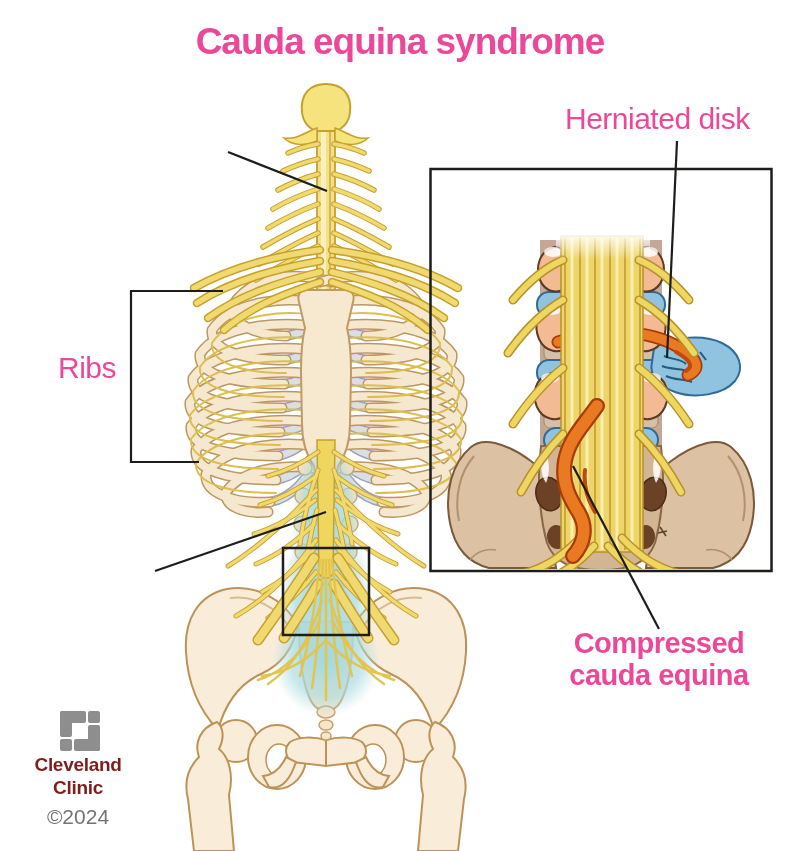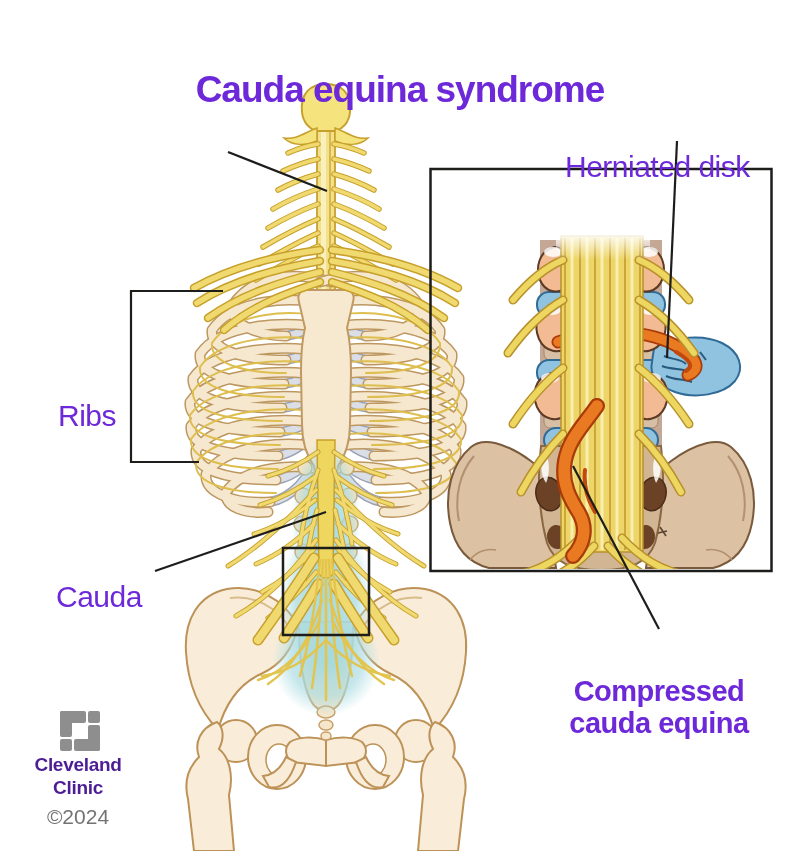--- a/index.html
+++ b/index.html
@@ -1,25 +1,25 @@
 <!DOCTYPE html>
 <html><head>
 <meta charset="utf-8">
 <style>
   html,body{margin:0;padding:0;background:#fff;}
   .stage{position:relative;width:800px;height:851px;background:#ffffff;overflow:hidden;
          font-family:"Liberation Sans",sans-serif;color:#1D1D1B;}
   .stage svg.art{position:absolute;left:0;top:0;}
-  .lbl{position:absolute;color:#6d28d9;letter-spacing:-0.5px;line-height:1.08;white-space:nowrap;margin-top:48px;}
+  .lbl{position:absolute;color:#ec4899;letter-spacing:-0.5px;line-height:1.08;white-space:nowrap;}
   .title{top:22px;left:0;width:800px;text-align:center;font-size:37px;font-weight:bold;letter-spacing:-1px;}
   .lab30{font-size:30px;}
   .ital{font-style:italic;}
   .two{line-height:34px;}
   .comp{top:627px;left:543px;width:232px;text-align:center;font-size:29px;font-weight:bold;line-height:32px;}
-  .brand{position:absolute;left:18px;top:753px;width:120px;text-align:center;color:#4c1d95;
+  .brand{position:absolute;left:18px;top:753px;width:120px;text-align:center;color:#7f1d1d;
          font-size:19px;font-weight:bold;line-height:23px;letter-spacing:-0.3px;}
   .copy{position:absolute;left:18px;top:805px;width:120px;text-align:center;color:#737373;font-size:21px;font-weight:normal;}
   .logoMark{position:absolute;left:60px;top:711px;}
   
   .oN{stroke:#C7A02C;fill:none;stroke-linecap:round;}
   .fN{stroke:#F0DA70;fill:none;stroke-linecap:round;}
   .icN{stroke:#DDBE4E;fill:none;stroke-linecap:round;}
   .ribO{stroke:#BD9760;fill:none;stroke-linecap:round;stroke-linejoin:round;}
   .ribF{stroke:#F6E8CF;fill:none;stroke-linecap:round;stroke-linejoin:round;}
   .carO{stroke:#9AA2B5;fill:none;stroke-linecap:round;}
@@ -408,21 +408,20 @@
     <path d="M573 466 L659 629"></path>
   </g>
 </svg>
 
 <div class="lbl title">Cauda equina syndrome</div>
 
 
 <div class="lbl lab30" style="top:352px;left:58px;">Ribs</div>
 
 <div class="lbl lab30" style="top:530px;left:56px;line-height:37px;">
-  <div>Cauda</div>
 </div>
 
 
 
 <div class="lbl lab30" style="top:103px;left:565px;">Herniated disk</div>
 
 <div class="lbl comp">
   <div>Compressed</div>
   <div>cauda equina</div>
 </div>

